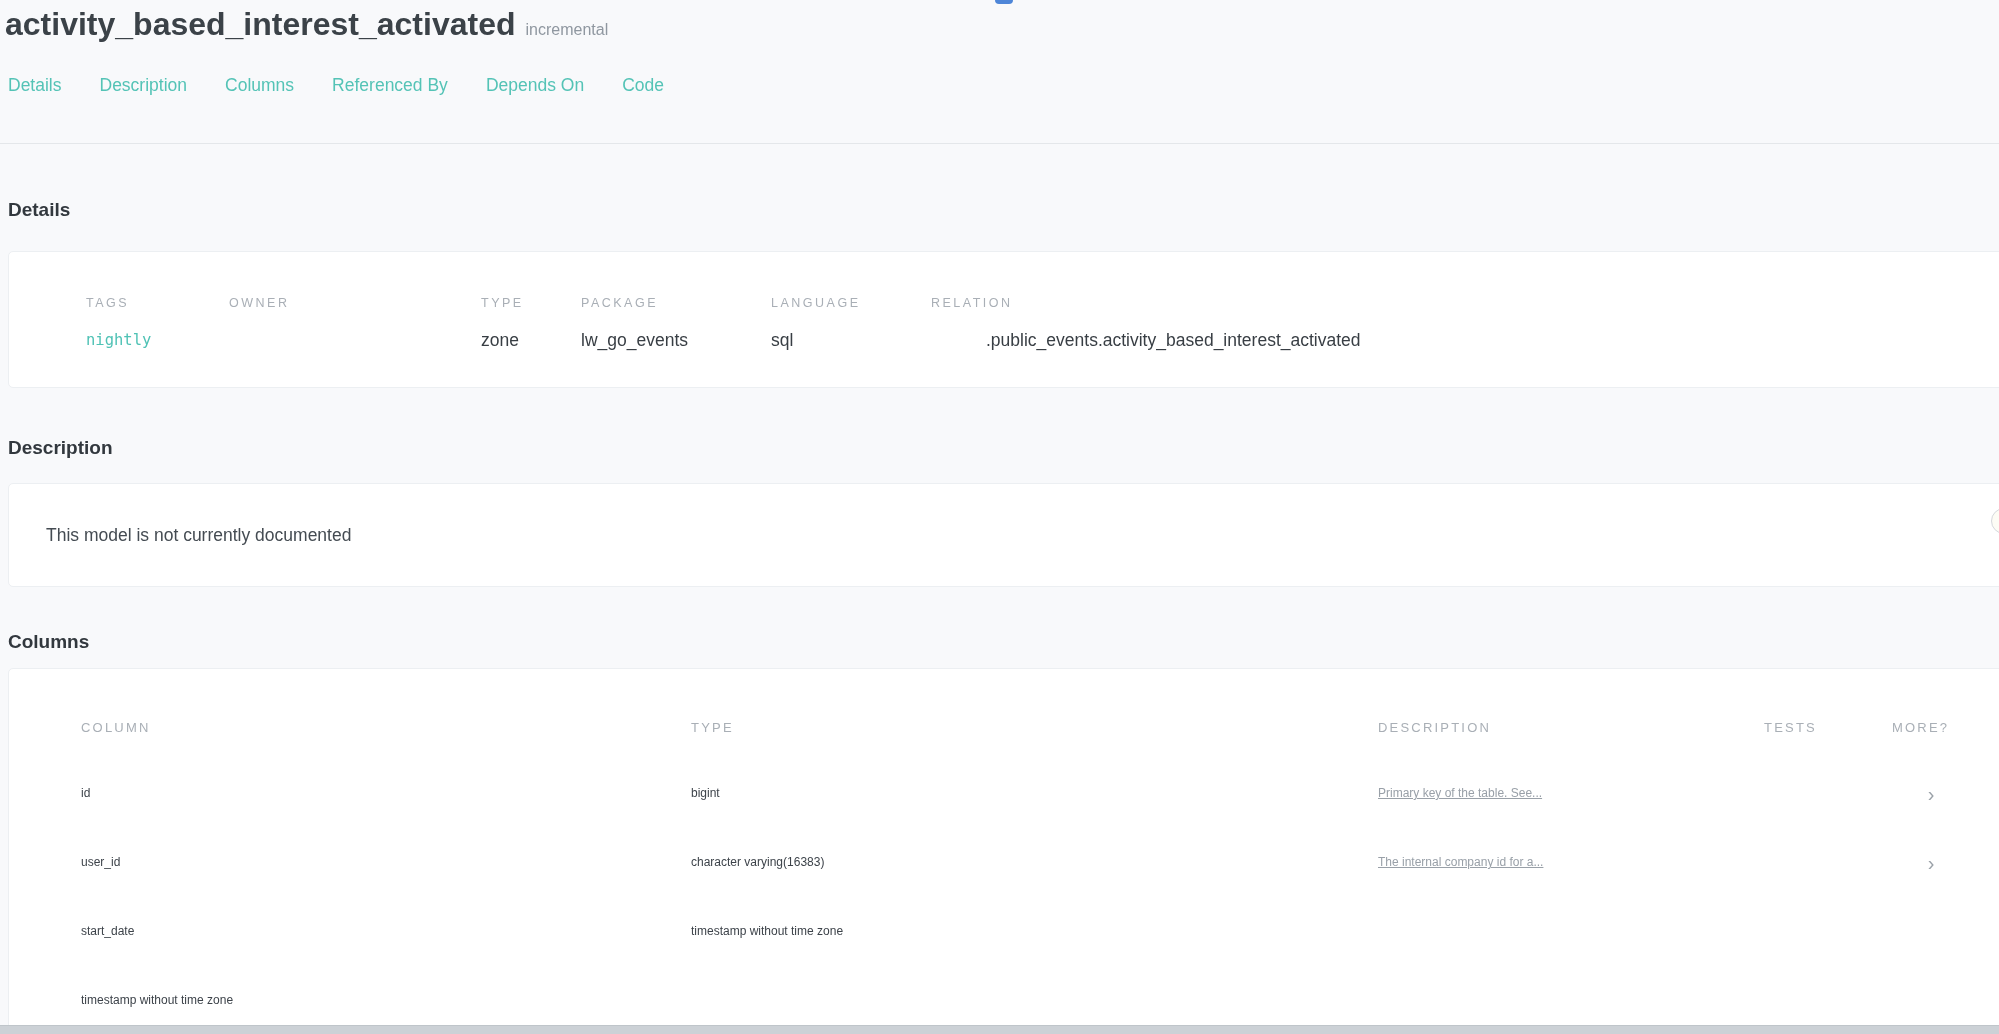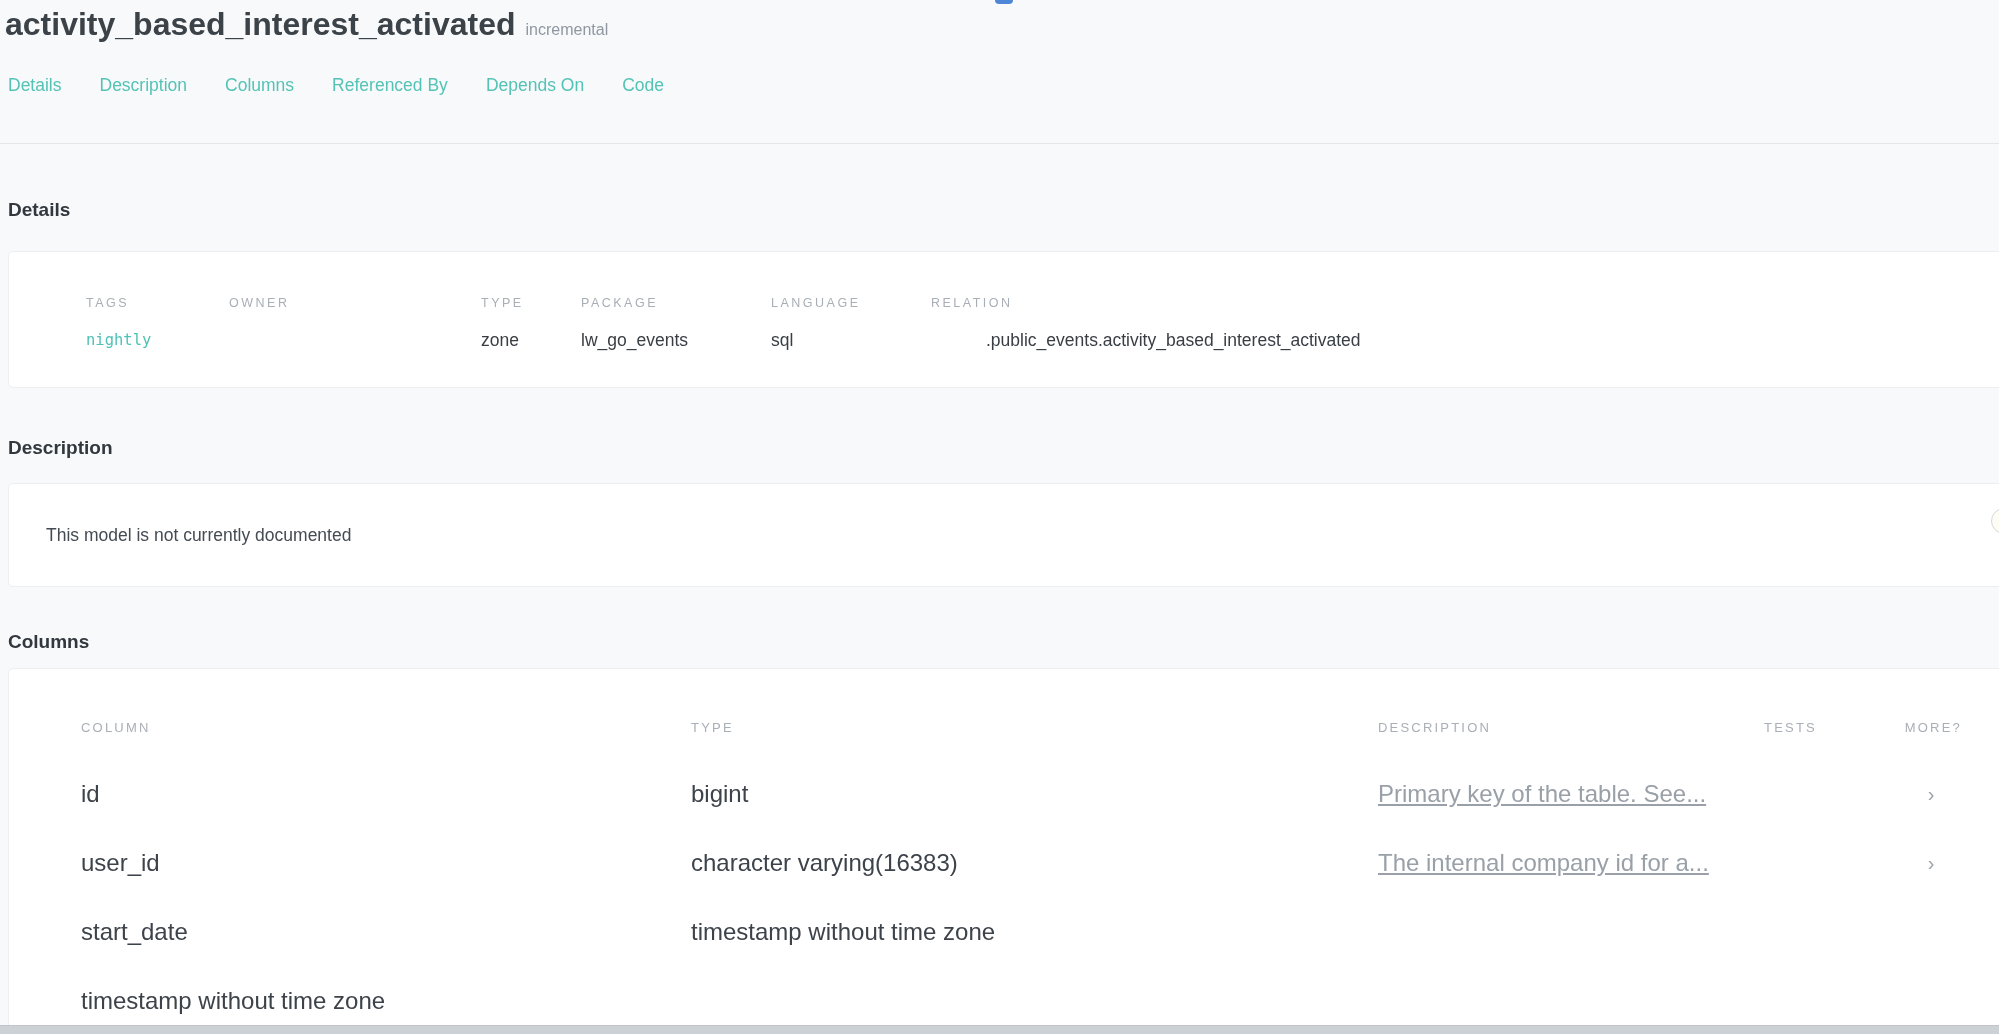--- a/index.html
+++ b/index.html
@@ -134,30 +134,30 @@
   }
   .thead { padding-top: 52px; }
   .th {
     font-size: 13px;
     letter-spacing: 2.2px;
     color: #a9afb6;
     line-height: 14px;
   }
   .tbody { margin-top: 24px; }
   .trow { height: 69px; align-items: center; cursor: pointer; }
-  .td { font-size: 24px; color: #3d434a; line-height: 21px; }
+  .td { font-size: 12px; color: #3d434a; line-height: 21px; }
   .td.desc { color: #99a0a8; text-decoration: underline; }
   .td.more {
     text-align: center;
     padding-right: 30px;
     color: #9aa1a8;
     font-size: 20px;
     line-height: 20px;
   }
-  .th.more-h { text-align: right; padding-right: 38px; }
+  .th.more-h { text-align: left; padding-right: 20px; }
   .th.tests-h, .td.tests { text-align: left; }
 
   
   .bottom-bar {
     position: absolute;
     left: 0; bottom: 0;
     width: 100%; height: 9px;
     background: #ccd1d6;
     border-top: 1px solid #bfc5ca;
   }

